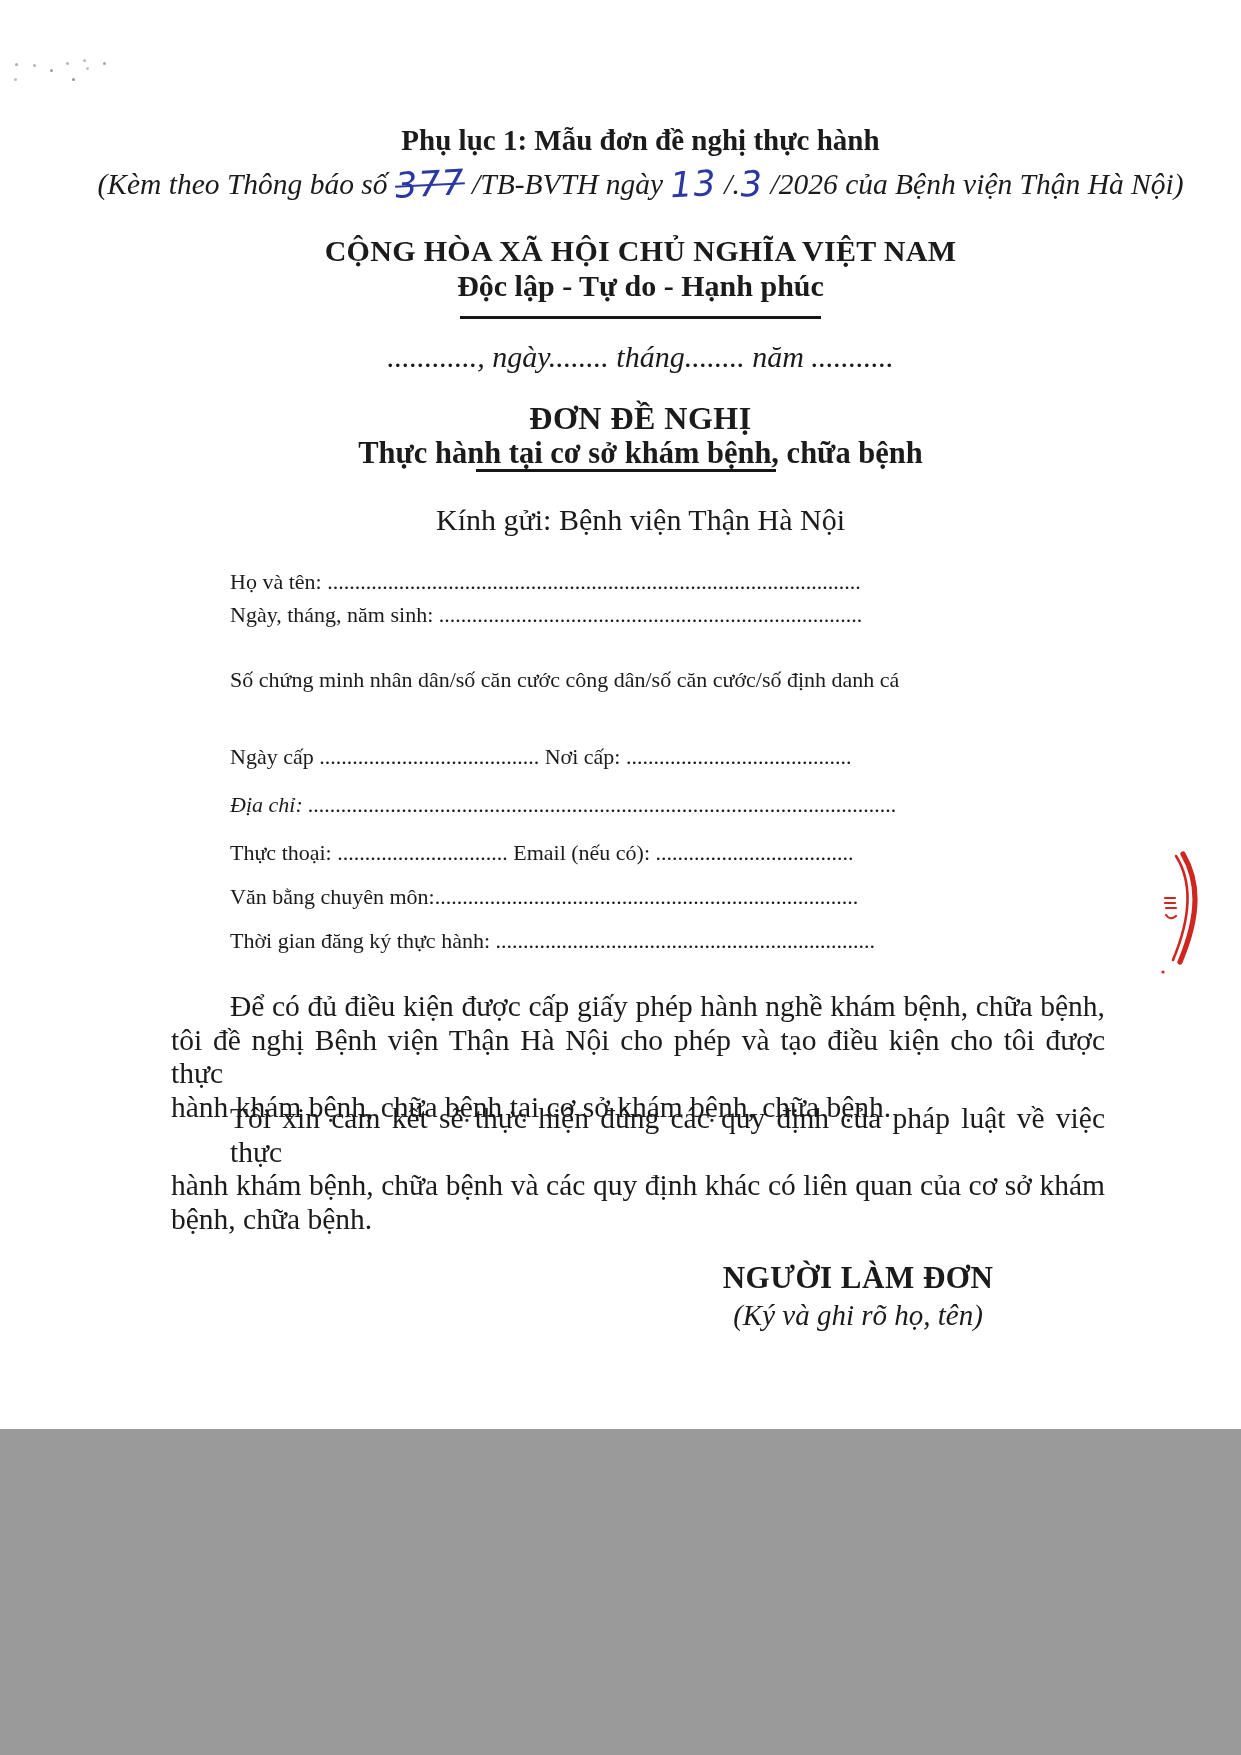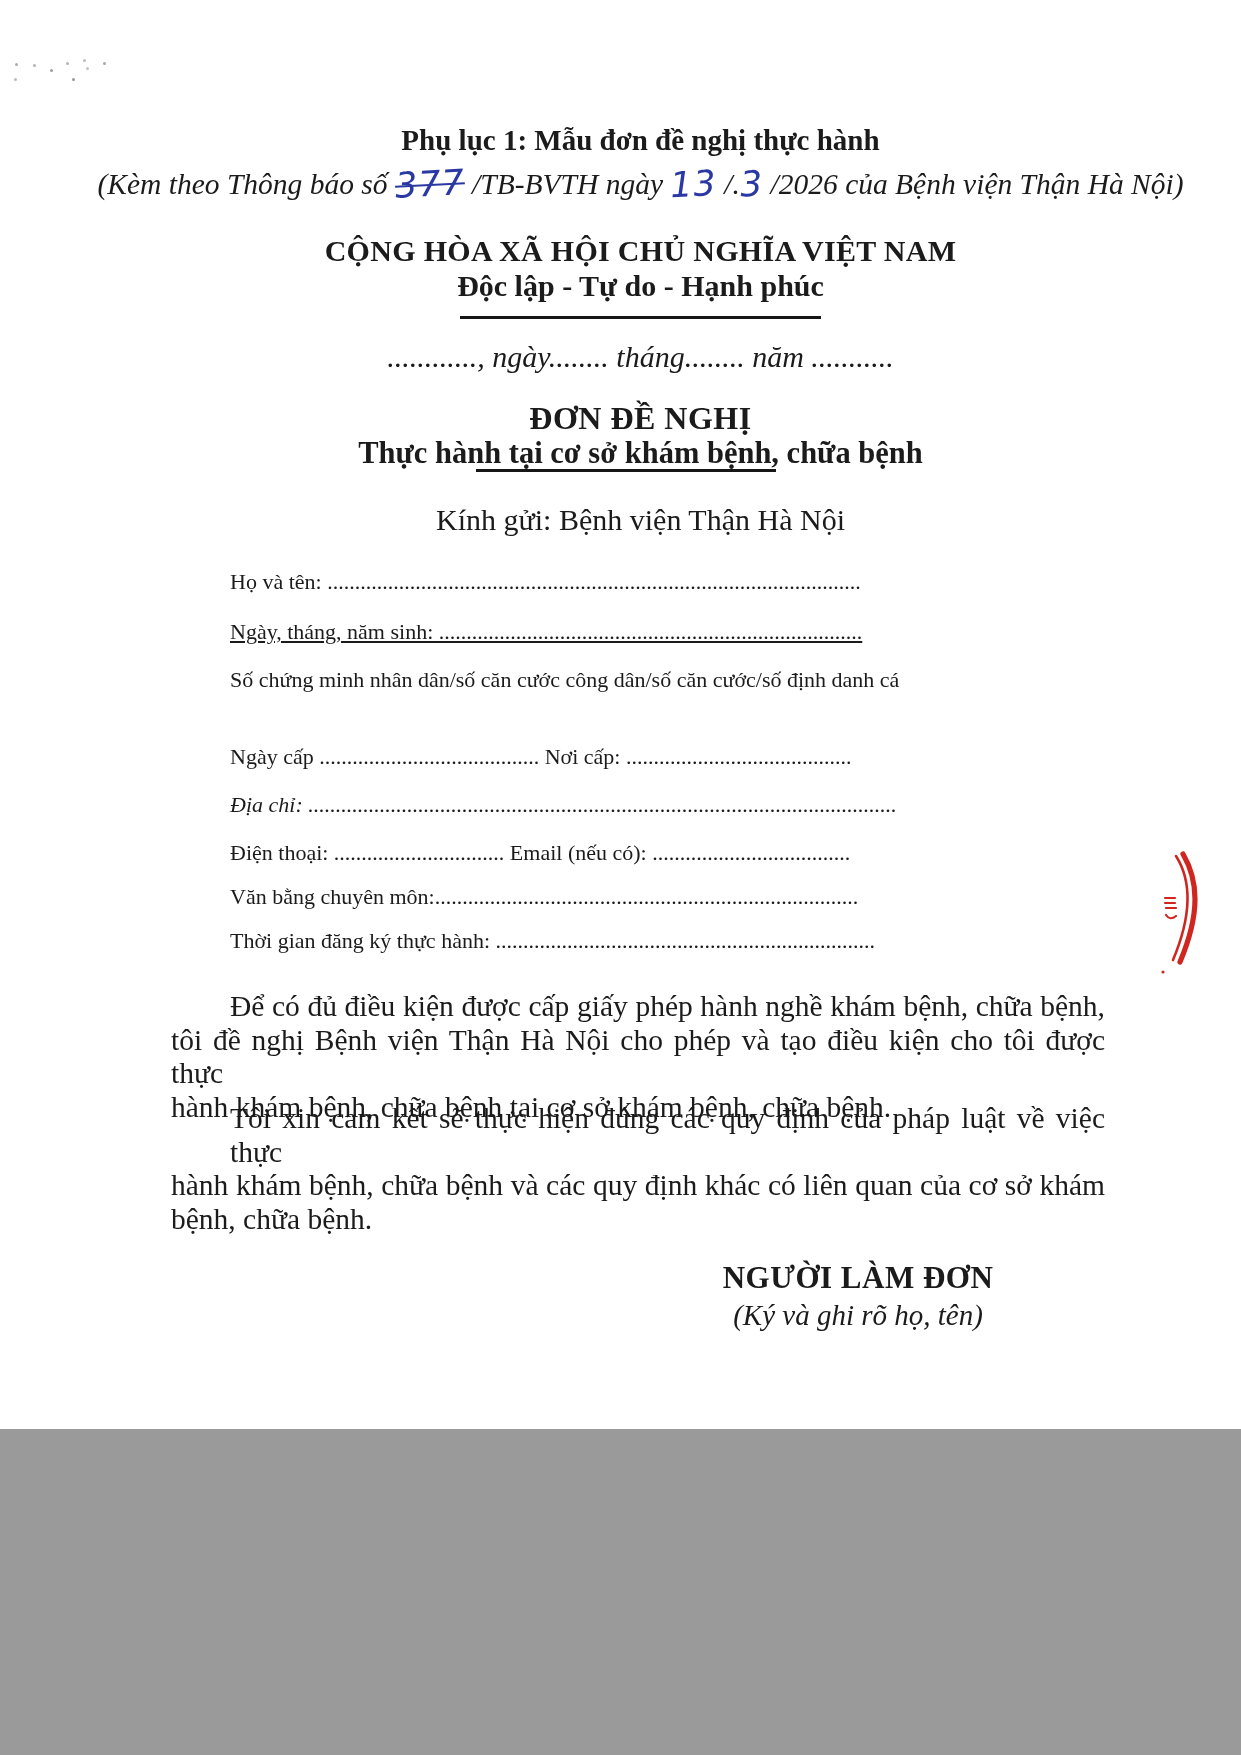--- a/index.html
+++ b/index.html
@@ -37,21 +37,21 @@
 
   .form-title    { top:400px; font-size:32px; font-weight:bold; letter-spacing:0.5px; }
   .form-subtitle { top:436px; font-size:30.5px; font-weight:bold; }
   .subtitle-rule { left:476px; top:469px; width:300px; height:3px; background:#161616; }
 
   .salutation { top:503px; font-size:30px; }
 
   .fline { left:171px; width:1005px; font-size:22px; white-space:nowrap; overflow:hidden; }
   .ind   { padding-left:59px; }
   .f-name     { top:569px; }
-  .f-dob      { top:619px;text-decoration:underline; }
+  .f-dob      { top:602px; }
   .f-id1      { top:667px; }
   .f-id2      { top:700px; }
   .f-issue    { top:744px; }
   .f-address  { top:792px;font-style:italic; }
   .f-phone    { top:840px; }
   .f-degree   { top:884px; }
   .f-duration { top:928px; }
 
   .para { left:171px; width:934px; font-size:29.5px; line-height:33.5px;margin-top:24px; }
   .para-1 { top:966px; }
@@ -98,21 +98,21 @@
   <div class="abs centered form-subtitle">Thực hành tại cơ sở khám bệnh, chữa bệnh</div>
   <div class="abs subtitle-rule"></div>
 
   <div class="abs centered salutation">Kính gửi: Bệnh viện Thận Hà Nội</div>
 
   <div class="abs fline ind f-name">Họ và tên: .................................................................................................</div>
   <div class="abs fline ind f-dob">Ngày, tháng, năm sinh: .............................................................................</div>
   <div class="abs fline ind f-id1">Số chứng minh nhân dân/số căn cước công dân/số căn cước/số định danh cá</div>
   <div class="abs fline ind f-issue">Ngày cấp ........................................ Nơi cấp: .........................................</div>
   <div class="abs fline ind f-address">Địa chỉ: ...........................................................................................................</div>
-  <div class="abs fline ind f-phone">Điện thoại: ............................... Email (nếu có): ....................................</div>
+  <div class="abs fline ind f-phone">Thực thoại: ............................... Email (nếu có): ....................................</div>
   <div class="abs fline ind f-degree">Văn bằng chuyên môn:.............................................................................</div>
   <div class="abs fline ind f-duration">Thời gian đăng ký thực hành: .....................................................................</div>
 
   <div class="abs para para-1">
     <div class="jline ind">Để có đủ điều kiện được cấp giấy phép hành nghề khám bệnh, chữa bệnh,</div>
     <div class="jline">tôi đề nghị Bệnh viện Thận Hà Nội cho phép và tạo điều kiện cho tôi được thực</div>
     <div>hành khám bệnh, chữa bệnh tại cơ sở khám bệnh, chữa bệnh.</div>
   </div>
 
   <div class="abs para para-2">

